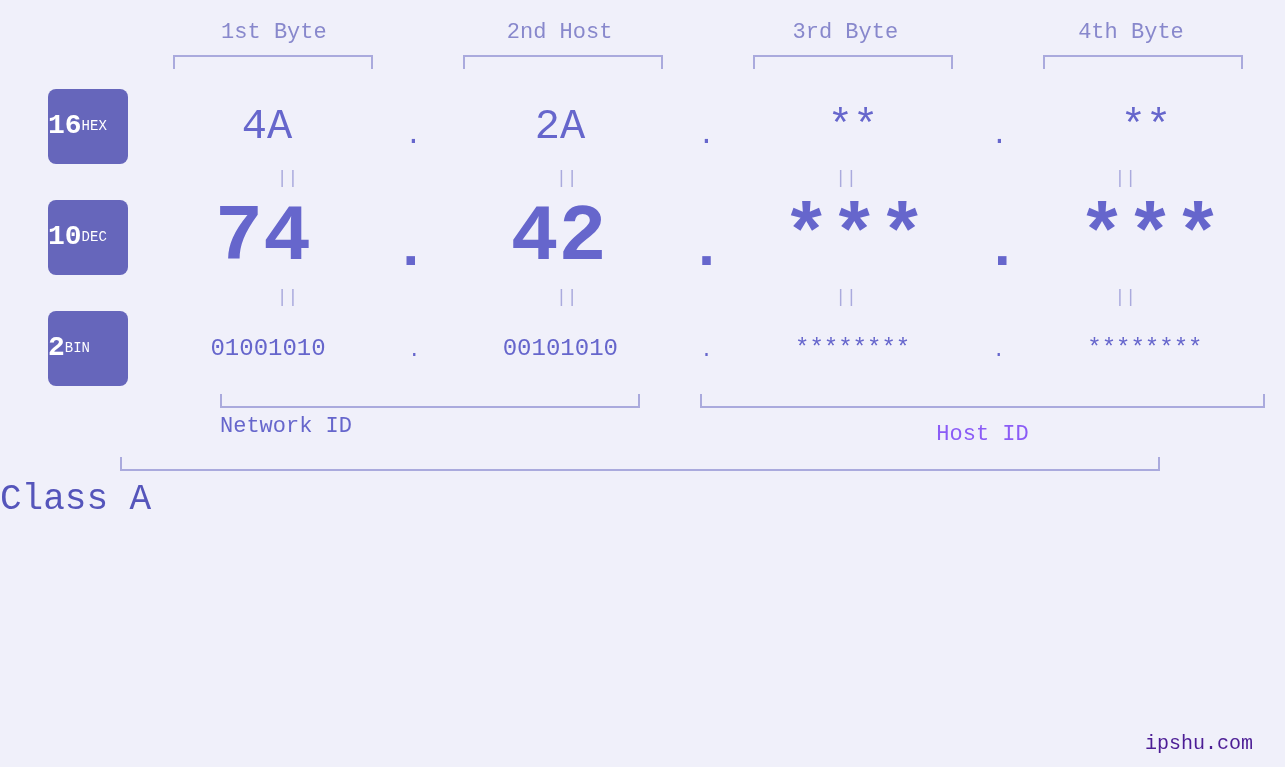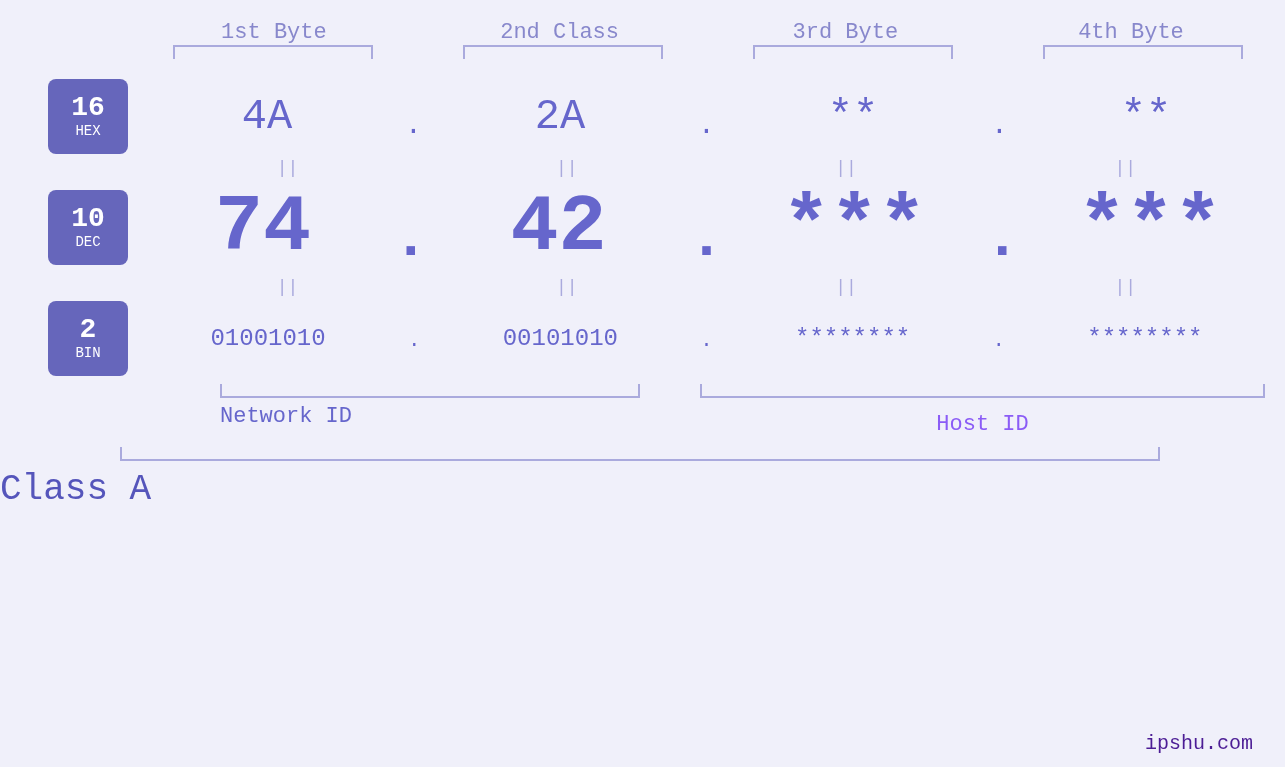--- a/index.html
+++ b/index.html
@@ -22,20 +22,21 @@
       align-items: center;
       padding-top: 20px;
     }
 
     
     .byte-headers {
       display: flex;
       width: 1100px;
       margin-left: 120px;
       justify-content: space-around;
+      margin-bottom: 10px;
     }
 
     .byte-header {
       width: 230px;
       text-align: center;
       color: #8888cc;
       font-size: 22px;
       font-family: 'Courier New', Courier, monospace;
     }
 
@@ -47,23 +48,22 @@
       margin-bottom: 0;
       position: relative;
     }
 
     .base-badge {
       width: 80px;
       height: 75px;
       background: #6666bb;
       border-radius: 8px;
       display: flex;
-      flex-direction: column;
+      flex-direction: row;
       align-items: center;
-      justify-content: center;
       margin-left: 48px;
       flex-shrink: 0;
     }
 
     .base-num {
       color: white;
       font-size: 28px;
       font-weight: bold;
       font-family: 'Courier New', Courier, monospace;
       line-height: 1.1;
@@ -189,21 +189,21 @@
     }
   </style>
 </head>
 <body>
 
 <div class="container">
 
   <div class="byte-headers">
     <div class="byte-header">1st Byte</div>
     <div style="width:30px"></div>
-    <div class="byte-header">2nd Class</div>
+    <div class="byte-header">2nd Host</div>
     <div style="width:30px"></div>
     <div class="byte-header">3rd Byte</div>
     <div style="width:30px"></div>
     <div class="byte-header">4th Byte</div>
   </div>
 
   <div class="top-brackets-row">
     <div class="top-bracket"></div>
     <div class="spacer-dot"></div>
     <div class="top-bracket"></div>

